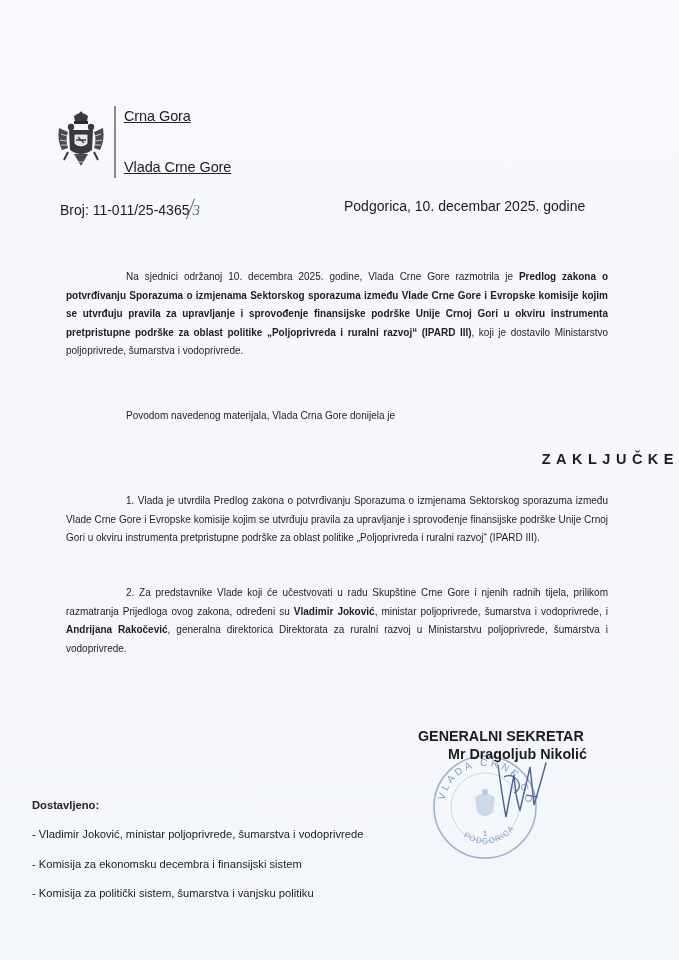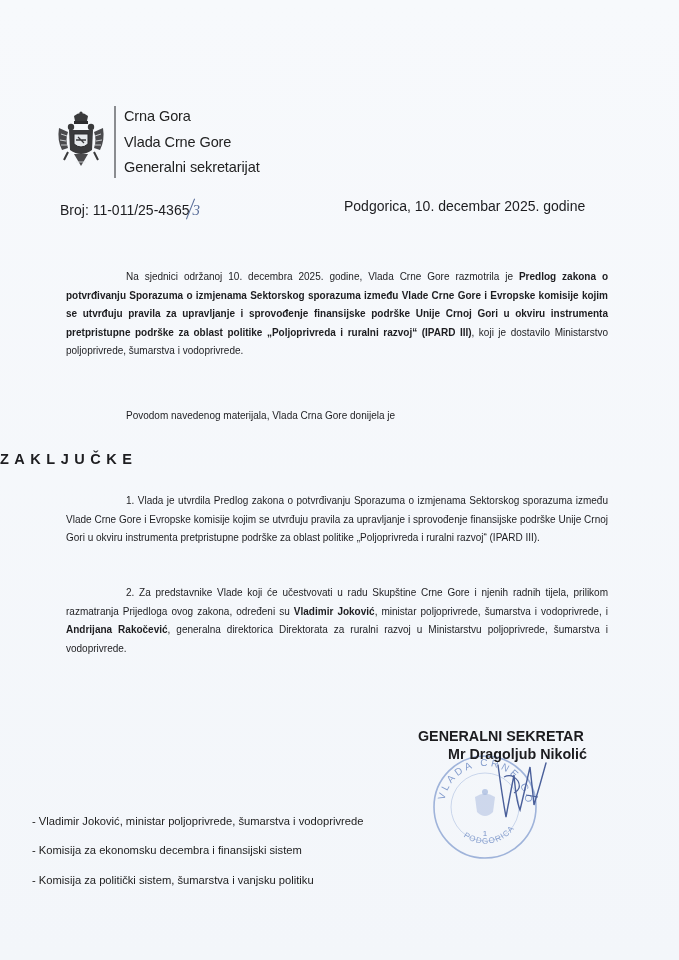--- a/index.html
+++ b/index.html
@@ -45,21 +45,21 @@
   .header-text {
     display: flex;
     flex-direction: column;
     justify-content: space-between;
     font-size: 14.5px;
     line-height: 21px;
     color: #222;
     padding-top: 0;
     letter-spacing: -0.1px;
   }
-  .header-text span { display: block; }
+  .header-text span { display: block; text-decoration: underline; }
 
   
   .ref-row {
     position: absolute;
     top: 198px;
     left: 60px;
     right: 60px;
     font-size: 14px;
   }
   .ref-number {
@@ -105,21 +105,21 @@
   .para-1 .indent, .indent { display: inline-block; width: 60px; }
   .bold { font-weight: bold; }
   .para-2 {
     top: 407px;
   }
   .title {
     position: absolute;
     top: 451px;
     left: 0;
     width: 679px;
-    text-align: left;
+    text-align: right;
     font-weight: bold;
     font-size: 14.5px;
     letter-spacing: 5.5px;
     color: #1d1d20;
   }
   .concl-1 { top: 492px; }
   .concl-2 { top: 584px; }
 
   
   .sig-block {
@@ -191,21 +191,20 @@
       <path d="M20 30 L30 30 M22 27 L28 33" stroke="#3a3a3c" stroke-width="1.3"></path>
 
       <path d="M18 44 L25 56 L32 44 Z" fill="#4a4a4d"></path>
       <path d="M12 42 L8 50 M38 42 L42 50" stroke="#3a3a3c" stroke-width="2"></path>
       <path d="M20 52 L30 52" stroke="#e6e9ec" stroke-width="0.8"></path>
     </svg>
     <div class="header-rule"></div>
     <div class="header-text">
       <span>Crna Gora</span>
       <span>Vlada Crne Gore</span>
-      <span>Generalni sekretarijat</span>
     </div>
   </div>
 
   <div class="ref-row">
     <span class="ref-number"><span>Broj: 11-011/25-4365</span><span class="ref-slash"></span><span class="ref-suffix">3</span></span>
     <span class="ref-date">Podgorica, 10. decembar 2025. godine</span>
   </div>
 
   <div class="body-text para-1"><span class="indent"></span><span>Na sjednici održanoj 10. decembra 2025. godine, Vlada Crne Gore razmotrila je </span><span class="bold">Predlog zakona o potvrđivanju Sporazuma o izmjenama Sektorskog sporazuma između Vlade Crne Gore i Evropske komisije kojim se utvrđuju pravila za upravljanje i sprovođenje finansijske podrške Unije Crnoj Gori u okviru instrumenta pretpristupne podrške za oblast politike „Poljoprivreda i ruralni razvoj“ (IPARD III)</span><span>, koji je dostavilo Ministarstvo poljoprivrede, šumarstva i vodoprivrede.</span></div>
 
@@ -240,18 +239,19 @@
     <path d="M14 22 Q22 18 28 26 Q32 34 24 38" fill="none" stroke="#4a5f9a" stroke-width="1.2"></path>
     <path d="M36 40 L48 42" fill="none" stroke="#4a5f9a" stroke-width="1"></path>
   </svg>
 
   <div class="sig-block">
     <span class="sig-title">GENERALNI SEKRETAR</span>
     <span class="sig-name">Mr Dragoljub Nikolić</span>
   </div>
 
   <div class="dist">
+    <span class="dist-title">Dostavljeno:</span>
     <span class="dist-item">- Vladimir Joković, ministar poljoprivrede, šumarstva i vodoprivrede</span>
     <span class="dist-item">- Komisija za ekonomsku decembra i finansijski sistem</span>
     <span class="dist-item">- Komisija za politički sistem, šumarstva i vanjsku politiku</span>
   </div>
 
 </div>
 
 </body></html>

